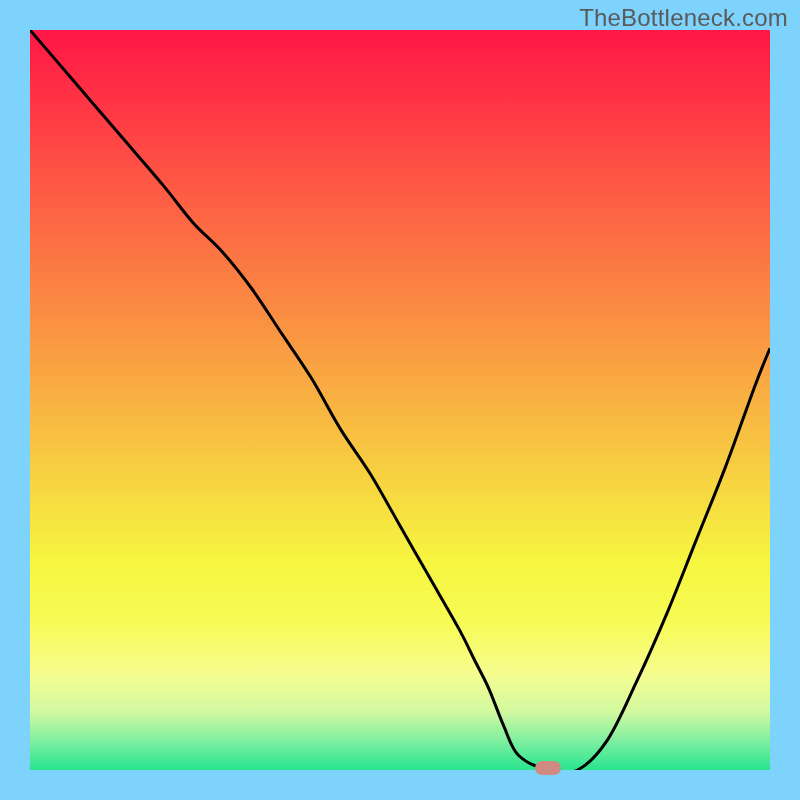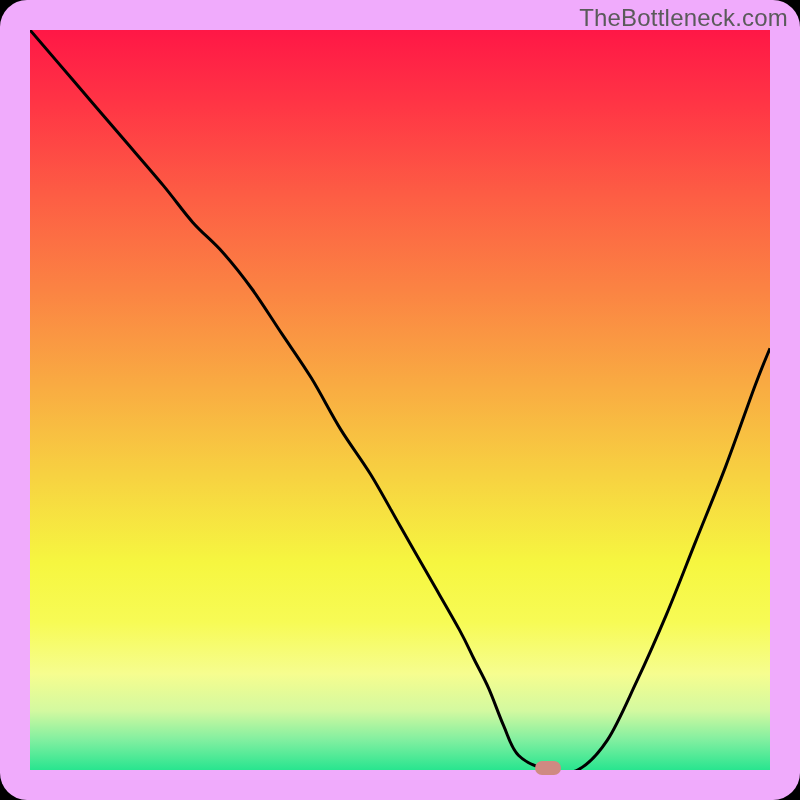--- a/index.html
+++ b/index.html
@@ -10,22 +10,21 @@
     background: #000;
     overflow: hidden;
     font-family: Arial, Helvetica, sans-serif;
   }
   .frame {
     position: absolute;
     left: 0;
     top: 0;
     width: 800px;
     height: 800px;
-    background: #f0abfc;
-    border-radius: 27px;
+    background: #7dd3fc;
   }
   .watermark {
     position: absolute;
     top: 4px;
     right: 12px;
     color: #5a5a5a;
     font-size: 24px;
     font-weight: 400;
     letter-spacing: 0.2px;
     user-select: none;

